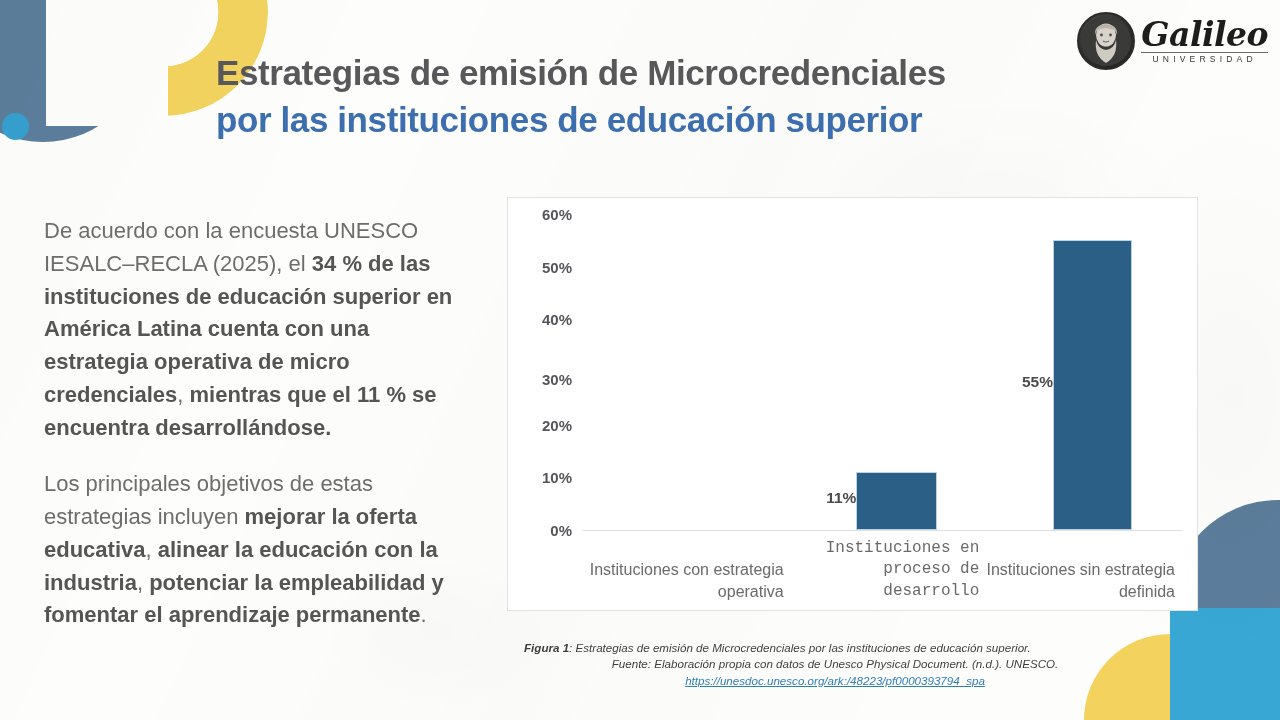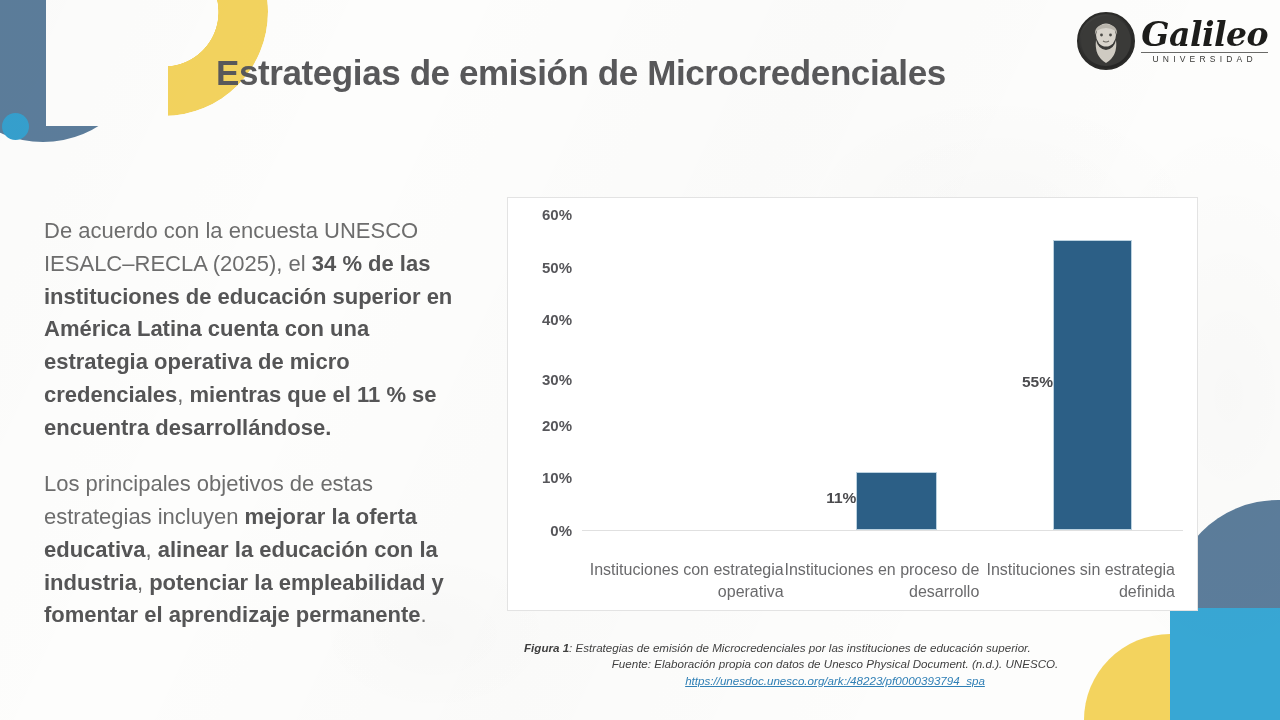--- a/index.html
+++ b/index.html
@@ -153,20 +153,21 @@
     </svg>
   </div>
   <div id="logo-wordmark">
     <div id="logo-name">Galileo</div>
     <div id="logo-sub">UNIVERSIDAD</div>
   </div>
 </div>
 
 <div id="title-block">
   <div class="title-line" id="title-main">Estrategias de emisión de Microcredenciales</div>
+  <div class="title-line" id="title-sub">por las instituciones de educación superior</div>
 </div>
 
 <div id="text-column">
   <p class="para">
     <span>De acuerdo con la encuesta UNESCO IESALC–RECLA (2025), el </span><b>34 % de las instituciones de educación superior en América Latina cuenta con una estrategia operativa de micro credenciales</b><span>, </span><b>mientras que el 11 % se encuentra desarrollándose.</b>
   </p>
   <p class="para">
     <span>Los principales objetivos de estas estrategias incluyen </span><b>mejorar la oferta educativa</b><span>, </span><b>alinear la educación con la industria</b><span>, </span><b>potenciar la empleabilidad y fomentar el aprendizaje permanente</b><span>.</span>
   </p>
 </div>
@@ -188,21 +189,21 @@
           <div class="bar" style="height: 57.9333px; background: rgb(44, 95, 134);"></div>
         </div>
         <div class="bar-slot" style="left: 433.891px; width: 110.552px;">
           <div class="bar-label">55%</div>
           <div class="bar" style="height: 289.667px; background: rgb(44, 95, 134);"></div>
         </div>
       </div>
     <div id="baseline"></div>
     <div id="x-axis">
         <div class="cat-label" style="left: 80px; width: 195.667px;">Instituciones con estrategia operativa</div>
-        <div class="cat-label" style="left: 275.667px; width: 195.667px;">Instituciones en proceso de desarrollo</div>
+        <div class="cat-label" style="left: 275.667px; width: 195.667px; font-family: Liberation Mono, monospace;">Instituciones en proceso de desarrollo</div>
         <div class="cat-label" style="left: 471.333px; width: 195.667px;">Instituciones sin estrategia definida</div>
       </div>
   </div>
 </div>
 
 <div id="caption">
   <div id="caption-line1">
     <b>Figura 1</b><span>: Estrategias de emisión de Microcredenciales por las instituciones de educación superior.</span>
   </div>
   <div id="caption-line2">Fuente: Elaboración propia con datos de Unesco Physical Document. (n.d.). UNESCO.</div>

